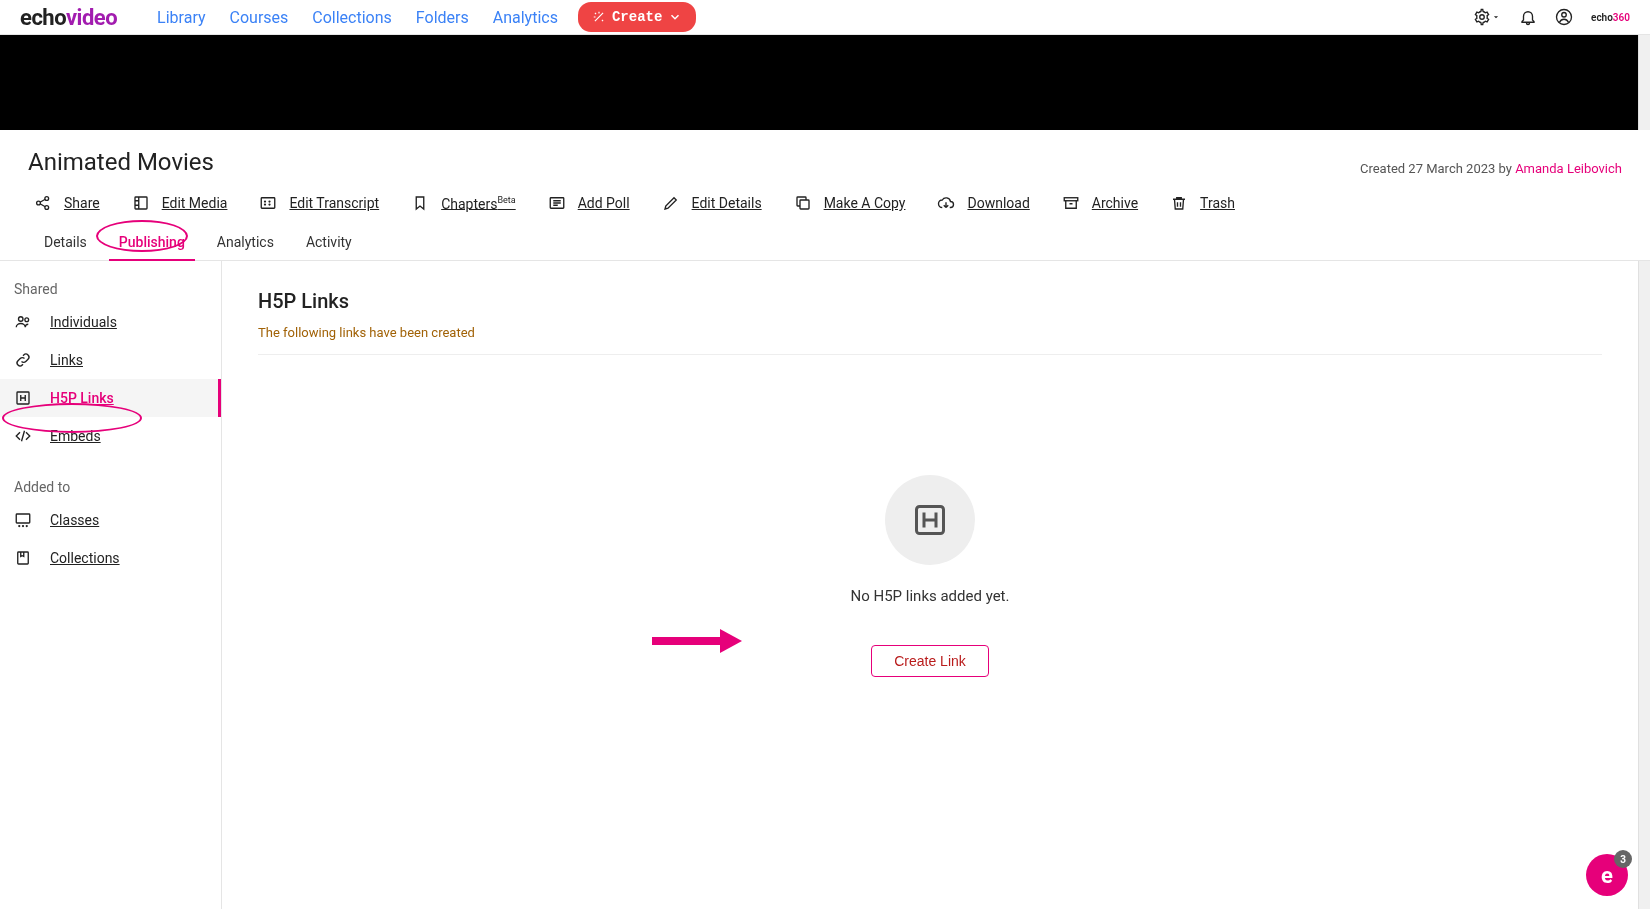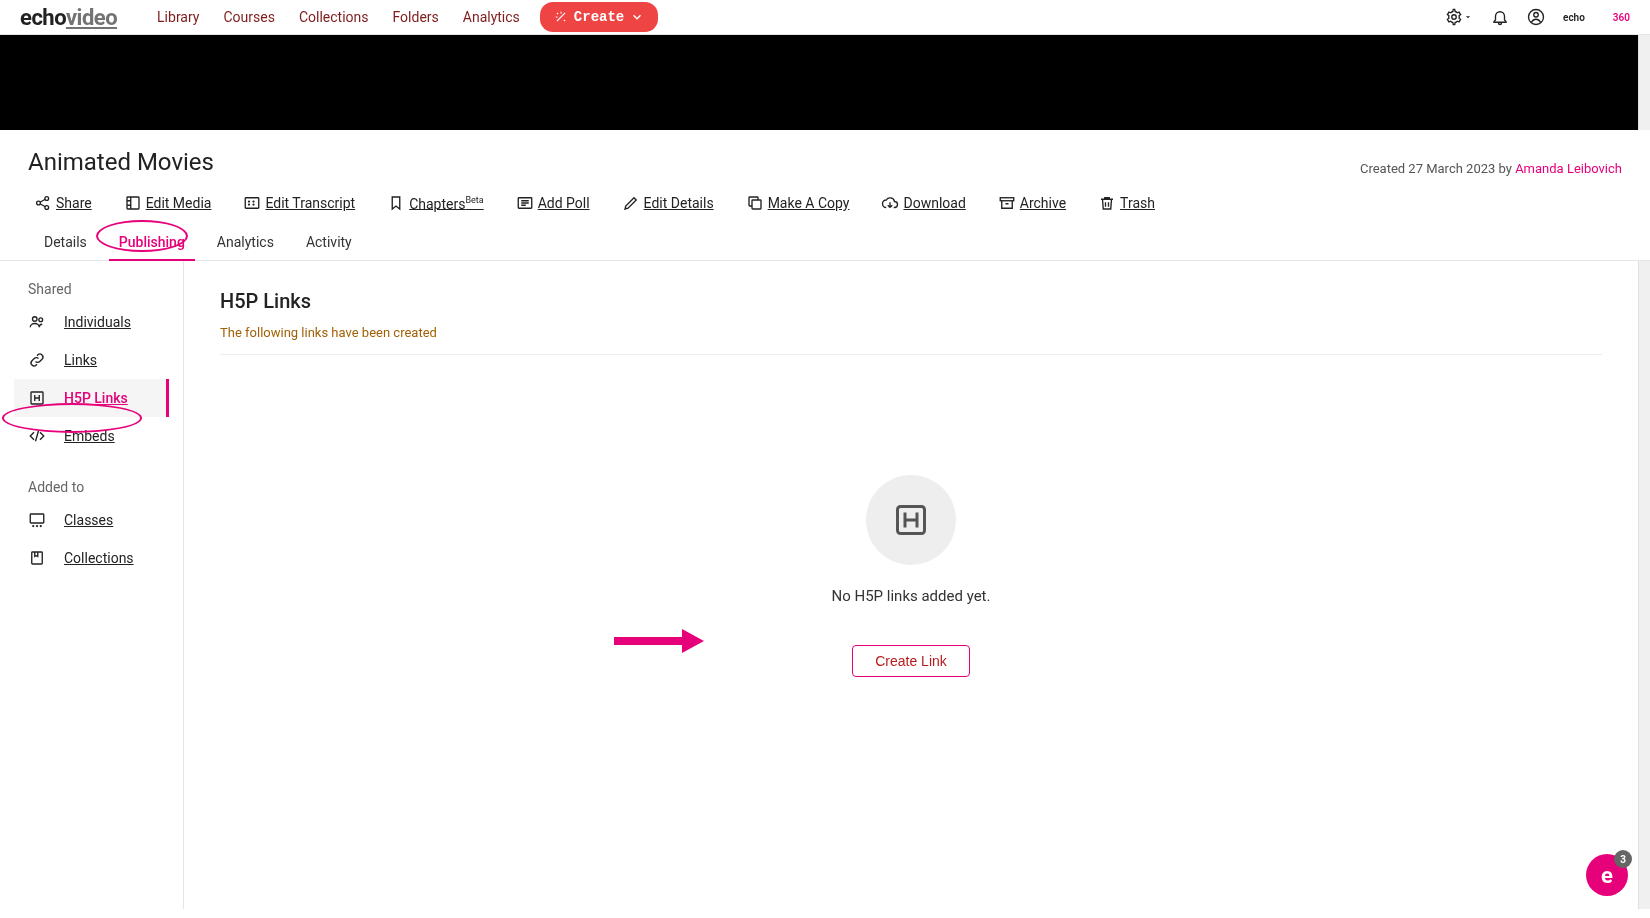--- a/index.html
+++ b/index.html
@@ -1,57 +1,57 @@
 <!DOCTYPE html>
 <html><head>
 <meta charset="utf-8">
 <style>
 * { box-sizing: border-box; margin: 0; padding: 0; }
 body { font-family: -apple-system, BlinkMacSystemFont, "Segoe UI", Roboto, Arial, sans-serif; font-size: 14px; color: #333; background: #fff; }
 
 
 .topbar { display: flex; align-items: center; height: 35px; padding: 0 20px; border-bottom: 1px solid #e5e5e5; }
 .logo { font-size: 22px; font-weight: 700; letter-spacing: -0.5px; margin-right: 40px; }
-.logo .echo { color: #222; } .logo .video { color: #737373; text-decoration: underline; }
+.logo .echo { color: #222; } .logo .video { color: #a21caf; }
 .nav-links { display: flex; gap: 24px; align-items: center; }
-.nav-links span { color: #7f1d1d; cursor: pointer; font-size: 14px; }
+.nav-links span { color: #3b82f6; cursor: pointer; font-size: 16px; }
 .create-btn { margin-left: 20px; background: #ef4444; color: #fff; border: none; border-radius: 13px; padding: 7px 14px; font-size: 14px; font-weight: 600; cursor: pointer; display: flex; align-items: center; gap: 6px; font-family: Liberation Mono, monospace; }
 .topbar-right { margin-left: auto; display: flex; align-items: center; gap: 18px; }
 .icon-btn { cursor: pointer; display: flex; align-items: center; }
 .brand360 { font-size: 10px; font-weight: 600; }
-.brand360 .e { color: #222; } .brand360 .o { color: #e6007a; margin-left: 28px; }
+.brand360 .e { color: #222; } .brand360 .o { color: #e6007a; }
 
 
 .banner { height: 95px; background: #000; }
 
 
 .title-row { display: flex; align-items: flex-end; padding: 18px 28px 10px 28px; }
 .title-row h1 { font-size: 24px; font-weight: 400; color: #222; }
 .created { margin-left: auto; font-size: 13px; color: #555; }
 .created .author { color: #e6007a; }
 
 
 .actions { display: flex; align-items: center; gap: 32px; padding: 8px 34px 14px 34px; }
-.action { display: flex; align-items: center; gap: 4px; cursor: pointer; }
+.action { display: flex; align-items: center; gap: 12px; cursor: pointer; }
 .action span.label { text-decoration: underline; color: #222; font-size: 14px; }
 .action svg, .action .icn { width: 18px; height: 18px; color: #222; }
 .beta { font-size: 9px; vertical-align: super; text-decoration: none; }
 
 
 .subtabs { display: flex; gap: 24px; padding: 0 40px; border-bottom: 1px solid #e5e5e5; position: relative; }
 .subtab { padding: 8px 4px 10px 4px; cursor: pointer; color: #333; font-size: 14px; position: relative; }
 .subtab.active { color: #e6007a; font-weight: 500; }
 .subtab.active::after { content:''; position:absolute; left:-6px; right:-6px; bottom:-1px; height:2px; background:#e6007a; }
 .annot-circle { position:absolute; border:2px solid #e6007a; border-radius:50%/50%; pointer-events:none; }
 .annot-circle.pub { left:96px; top:-6px; width:92px; height:32px; }
 
 
 .body-wrap { display:flex; height: calc(918px - 35px - 95px - 56px - 48px - 36px); min-height: 500px; }
 .scroll-placeholder { width:12px; background:#f0f0f0; border-left:1px solid #e0e0e0; }
-.sidebar { width: 184px; border-right: 1px solid #e5e5e5; padding: 14px 14px; position: relative; }
+.sidebar { width: 222px; border-right: 1px solid #e5e5e5; padding: 14px 0; position: relative; }
 .sb-head { padding: 6px 14px; color: #666; font-size: 14px; }
 .sb-item { display:flex; align-items:center; gap:14px; padding: 10px 14px; cursor:pointer; color:#222; font-size:14px;text-decoration:underline; }
 .sb-item .ico { width:22px; display:inline-flex; }
 .sb-item.active { background:#f5f5f5; color:#e6007a; font-weight:500; border-right:3px solid #e6007a; }
 .annot-circle.h5p { left:2px; top:142px; width:140px; height:30px; }
 
 .main { flex:1; padding: 28px 36px; position: relative; }
 .main h2 { font-size:20px; font-weight:500; margin-bottom:12px; color:#222; }
 .main .desc { font-size:13px; color:#a16207; padding-bottom:14px; border-bottom:1px solid #eee; }
 .empty { display:flex; flex-direction:column; align-items:center; margin-top: 120px; }

